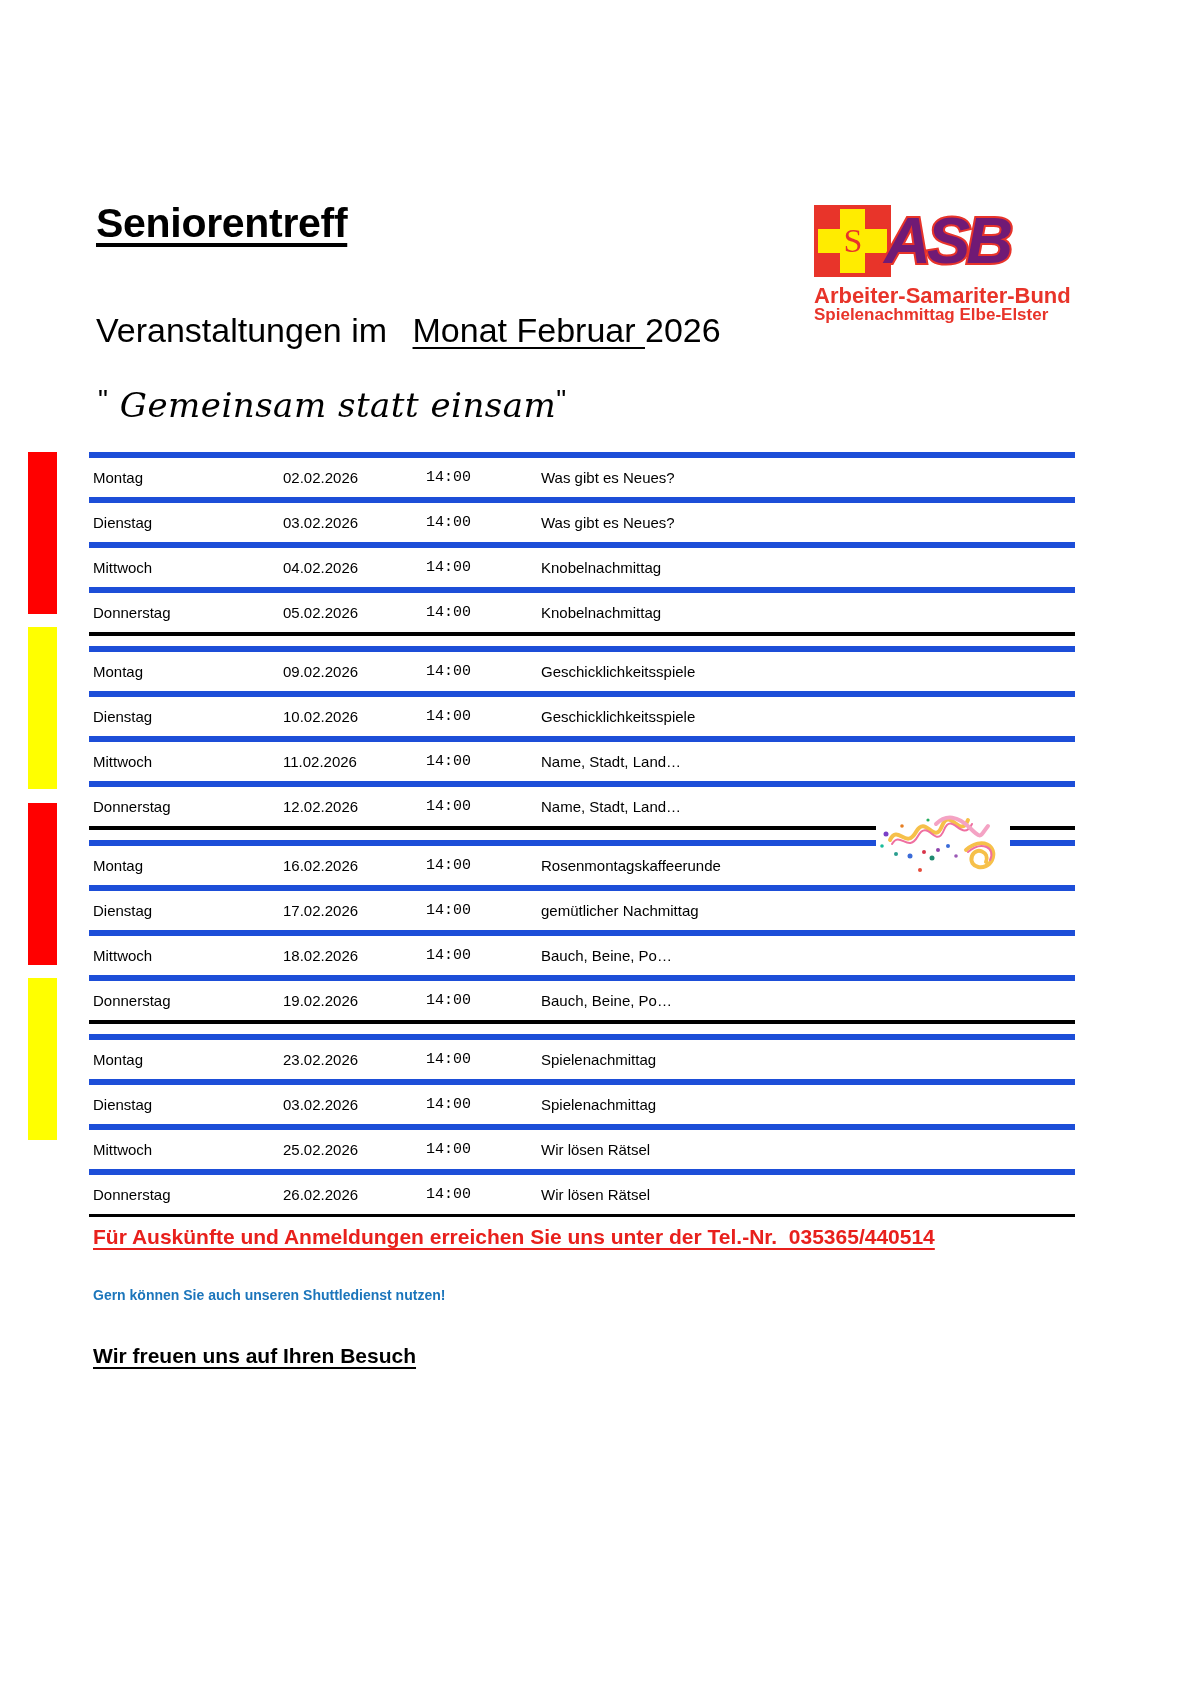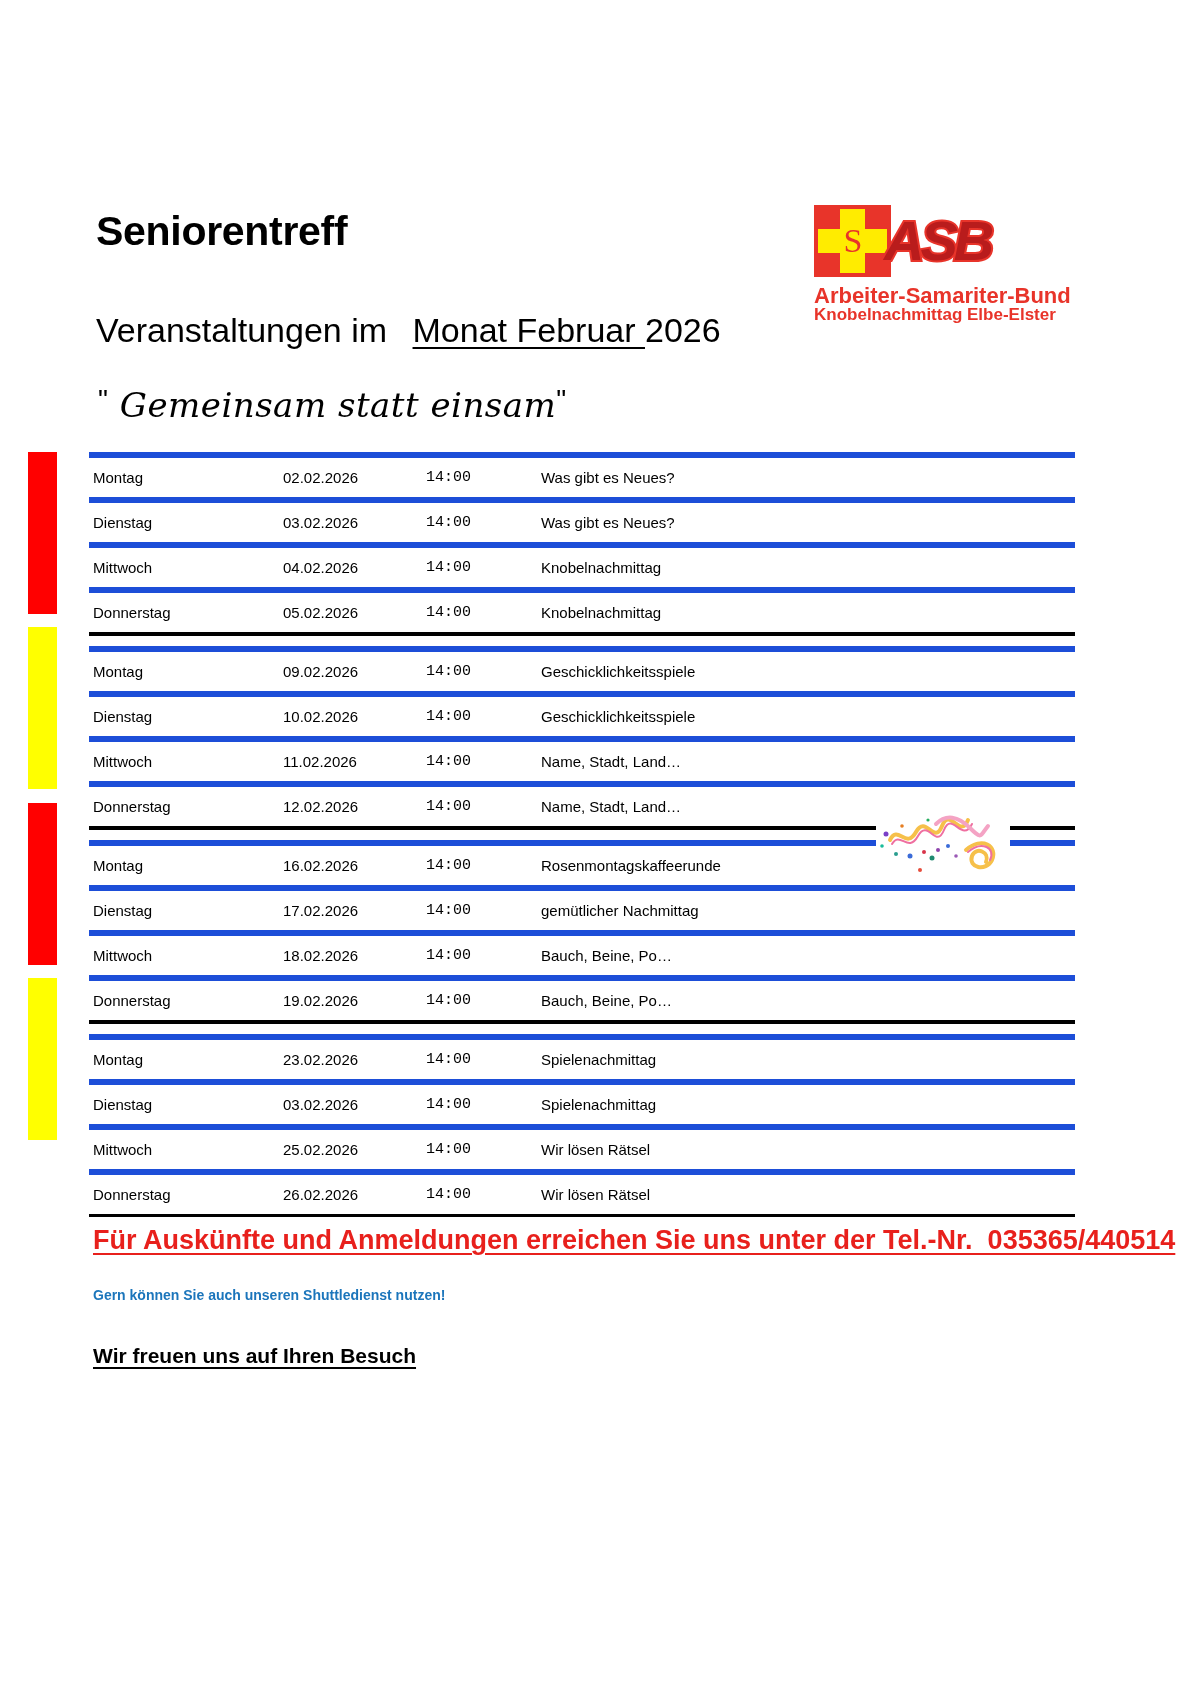--- a/index.html
+++ b/index.html
@@ -1,38 +1,38 @@
 <!DOCTYPE html>
 <html><head>
 <meta charset="utf-8">
 <style>
   html, body { margin: 0; padding: 0; background: #ffffff; }
   body { width: 1190px; height: 1683px; position: relative; overflow: hidden;
          font-family: "Liberation Sans", sans-serif; color: #000; }
 
-  .title { position: absolute; left: 96px; top: 208px; font-size: 41px; font-weight: bold;
-           text-decoration-thickness: 4px; text-underline-offset: 6px;
+  .title { position: absolute; left: 96px; top: 200px; font-size: 41px; font-weight: bold;
+           text-decoration: underline; text-decoration-thickness: 4px; text-underline-offset: 6px;
            letter-spacing: -0.3px; }
 
   .subtitle { position: absolute; left: 96px; top: 311px; font-size: 34px; white-space: pre; }
   .subtitle .u { text-decoration: underline; text-decoration-thickness: 2px; text-underline-offset: 5px; margin-left: 16px; }
 
   .motto { position: absolute; left: 98px; top: 384px; font-size: 34px; font-style: italic;
            font-family: "DejaVu Serif", serif; letter-spacing: 0.5px; }
   .motto .q { font-style: normal; font-family: "Liberation Sans", sans-serif; font-size: 28px; vertical-align: 8px; }
 
   
   .logo { position: absolute; left: 814px; top: 205px; width: 256px; height: 125px; }
   .logo .cross-box { position: absolute; left: 0; top: 0; width: 77px; height: 72px; background: #e8342a; }
   .logo .cross-v { position: absolute; left: 26px; top: 4px; width: 25px; height: 64px; background: #ffec00; }
   .logo .cross-h { position: absolute; left: 4px; top: 24px; width: 69px; height: 24px; background: #ffec00; }
   .logo .cross-s { position: absolute; left: 27px; top: 17px; width: 24px; text-align: center;
                    font-family: "Liberation Serif", serif; font-size: 34px; color: #e8342a; line-height: 38px; }
-  .logo .letters { position: absolute; left: 70px; top: -14px; font-size: 56px; font-weight: bold; font-style: italic;
-                   color: #b91c1c; -webkit-text-stroke: 4px #e8342a; paint-order: stroke fill; letter-spacing: -4px; line-height: 100px; }
+  .logo .letters { position: absolute; left: 70px; top: -14px; font-size: 65px; font-weight: bold; font-style: italic;
+                   color: #701a75; -webkit-text-stroke: 4px #e8342a; paint-order: stroke fill; letter-spacing: -4px; line-height: 100px; }
   .logo .org1 { position: absolute; left: 0; top: 78px; font-size: 22px; font-weight: bold; color: #e8342a; white-space: nowrap; }
   .logo .org2 { position: absolute; left: 0; top: 100px; font-size: 17px; font-weight: bold; color: #e8342a; white-space: nowrap; }
 
   
   .bar { position: absolute; left: 28px; width: 29px; }
 
   
   .schedule { position: absolute; left: 89px; top: 452px; width: 986px; }
   .week { position: relative; }
   .week + .week { margin-top: 0; }
@@ -41,42 +41,42 @@
   .week-end { height: 4px; background: #000; margin-top: 0; }
   .week-gap { height: 10px; }
   .row .c-day { position: absolute; left: 4px; }
   .row .c-date { position: absolute; left: 150px; margin-left: 44px; }
   .row .c-time { position: absolute; left: 337px; font-family: Liberation Mono, monospace; }
   .row .c-event { position: absolute; left: 452px; }
   .final-line { height: 3px; background: #000; }
 
   .confetti { position: absolute; left: 876px; top: 806px; width: 134px; height: 76px; background: #fff; }
 
-  .info-red { position: absolute; left: 93px; top: 1225px; font-size: 27px; font-weight: bold; color: #e8201c;
+  .info-red { position: absolute; left: 93px; top: 1225px; font-size: 21px; font-weight: bold; color: #e8201c;
               text-decoration: underline; text-decoration-thickness: 2px; text-underline-offset: 4px; white-space: pre; }
   .info-blue { position: absolute; left: 93px; top: 1287px; font-size: 14px; font-weight: bold; color: #1b75bb; }
   .info-black { position: absolute; left: 93px; top: 1344px; font-size: 21px; font-weight: bold;
                 text-decoration: underline; text-decoration-thickness: 2px; text-underline-offset: 4px; }
 </style>
 </head>
 <body>
 
 <div class="title">Seniorentreff</div>
 <div class="subtitle"><span>Veranstaltungen im </span><span class="u">Monat Februar </span><span>2026</span></div>
 <div class="motto"><span class="q">"</span><span> Gemeinsam statt einsam</span><span class="q">"</span></div>
 
 <div class="logo">
   <div class="cross-box">
     <div class="cross-v"></div>
     <div class="cross-h"></div>
     <div class="cross-s">S</div>
   </div>
   <div class="letters">ASB</div>
   <div class="org1">Arbeiter-Samariter-Bund</div>
-  <div class="org2">Knobelnachmittag Elbe-Elster</div>
+  <div class="org2">Spielenachmittag Elbe-Elster</div>
 </div>
 
 <div class="bar" id="bar0" style="top: 452px; height: 162px; background: rgb(255, 0, 0);"></div>
 <div class="bar" id="bar1" style="top: 627px; height: 162px; background: rgb(255, 255, 0);"></div>
 <div class="bar" id="bar2" style="top: 803px; height: 162px; background: rgb(255, 0, 0);"></div>
 <div class="bar" id="bar3" style="top: 978px; height: 162px; background: rgb(255, 255, 0);"></div>
 
 <div class="schedule">
 
   <div class="week">

